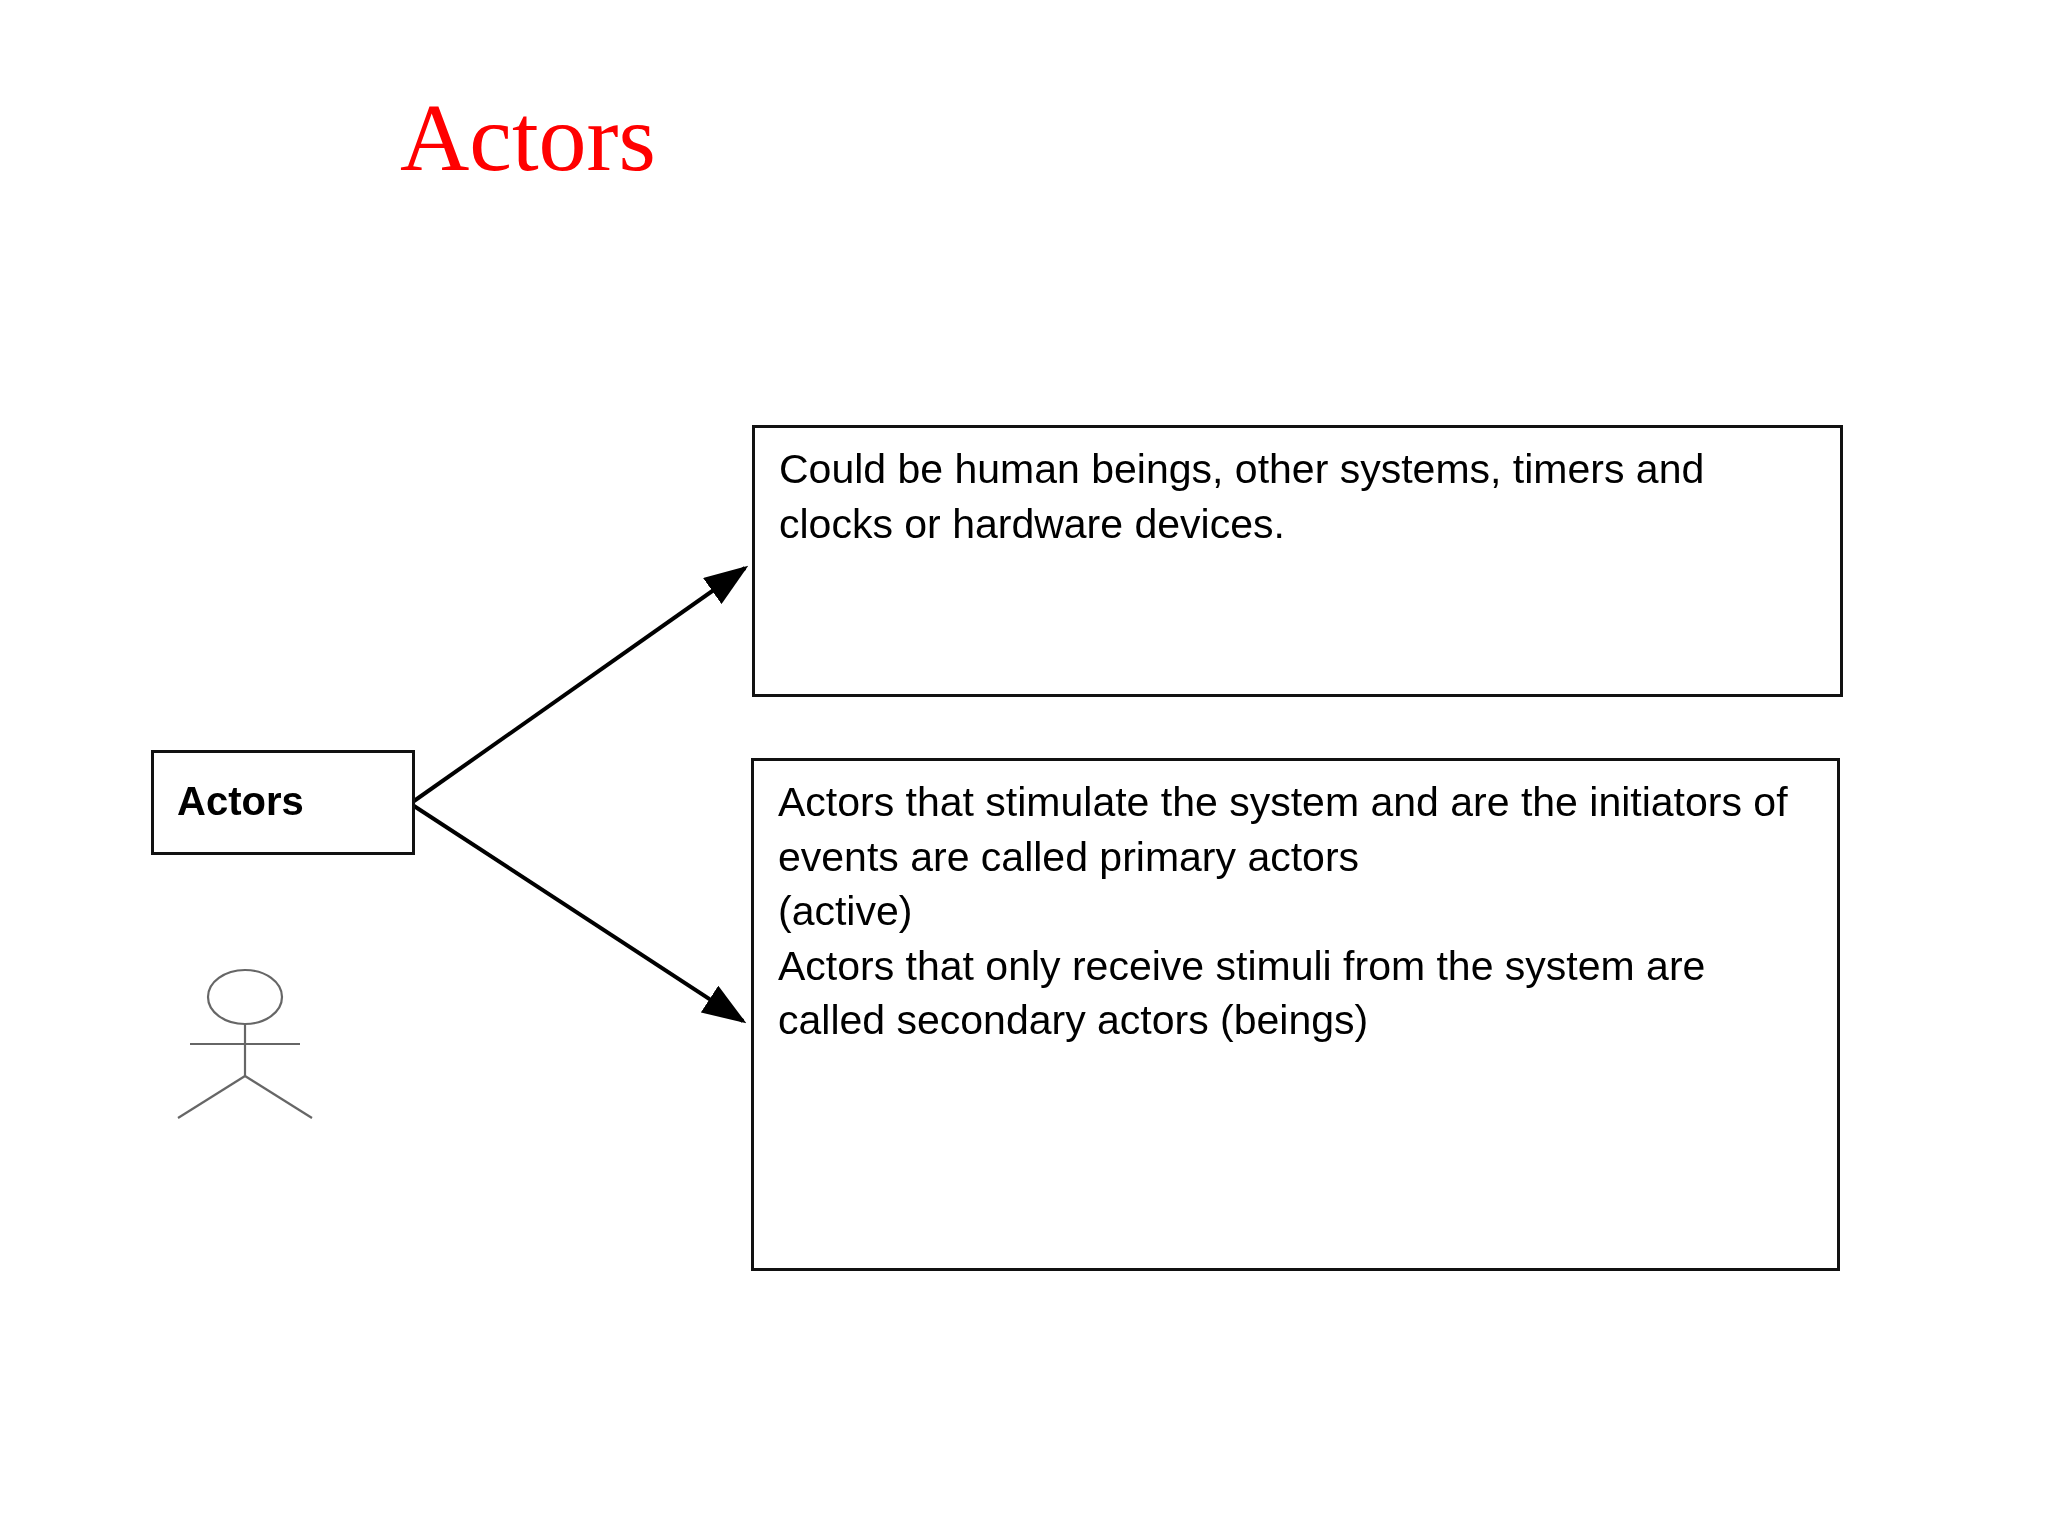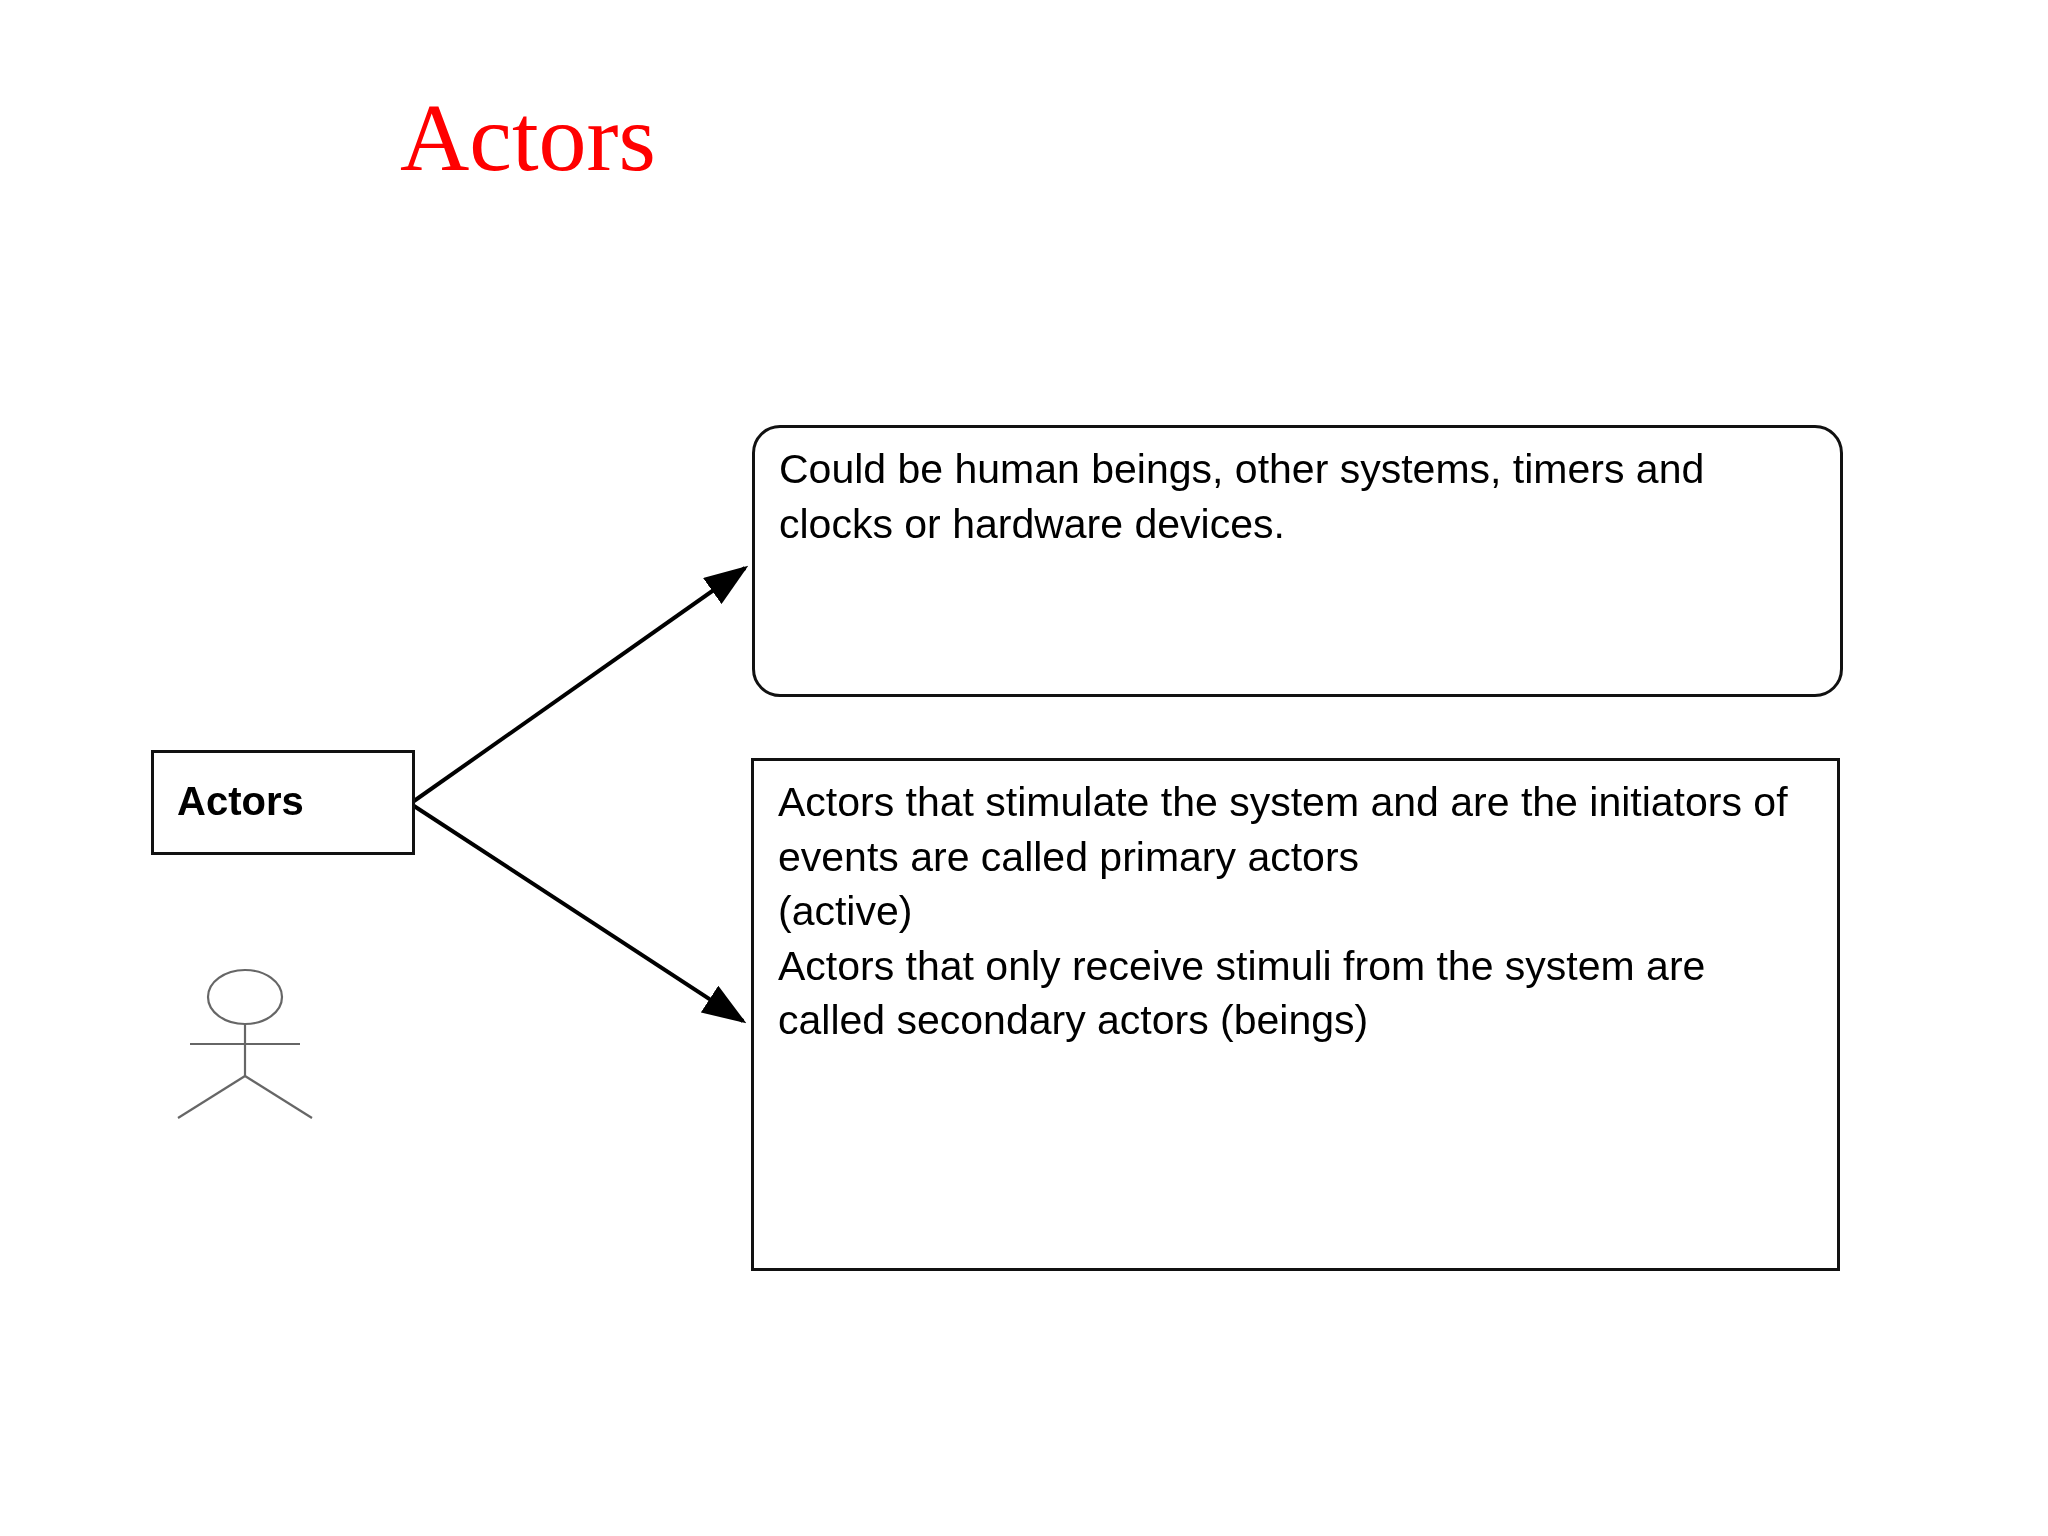--- a/index.html
+++ b/index.html
@@ -59,21 +59,20 @@
     position: absolute;
     border: 3px solid #111111;
     box-sizing: border-box;
     background: #ffffff;
   }
   #desc-box-1 {
     left: 752px;
     top: 425px;
     width: 1091px;
     height: 272px;
-    border-radius: 28px;
   }
   #desc-box-2 {
     left: 751px;
     top: 758px;
     width: 1089px;
     height: 513px;
   }
   .desc-text {
     position: absolute;
     left: 24px;

